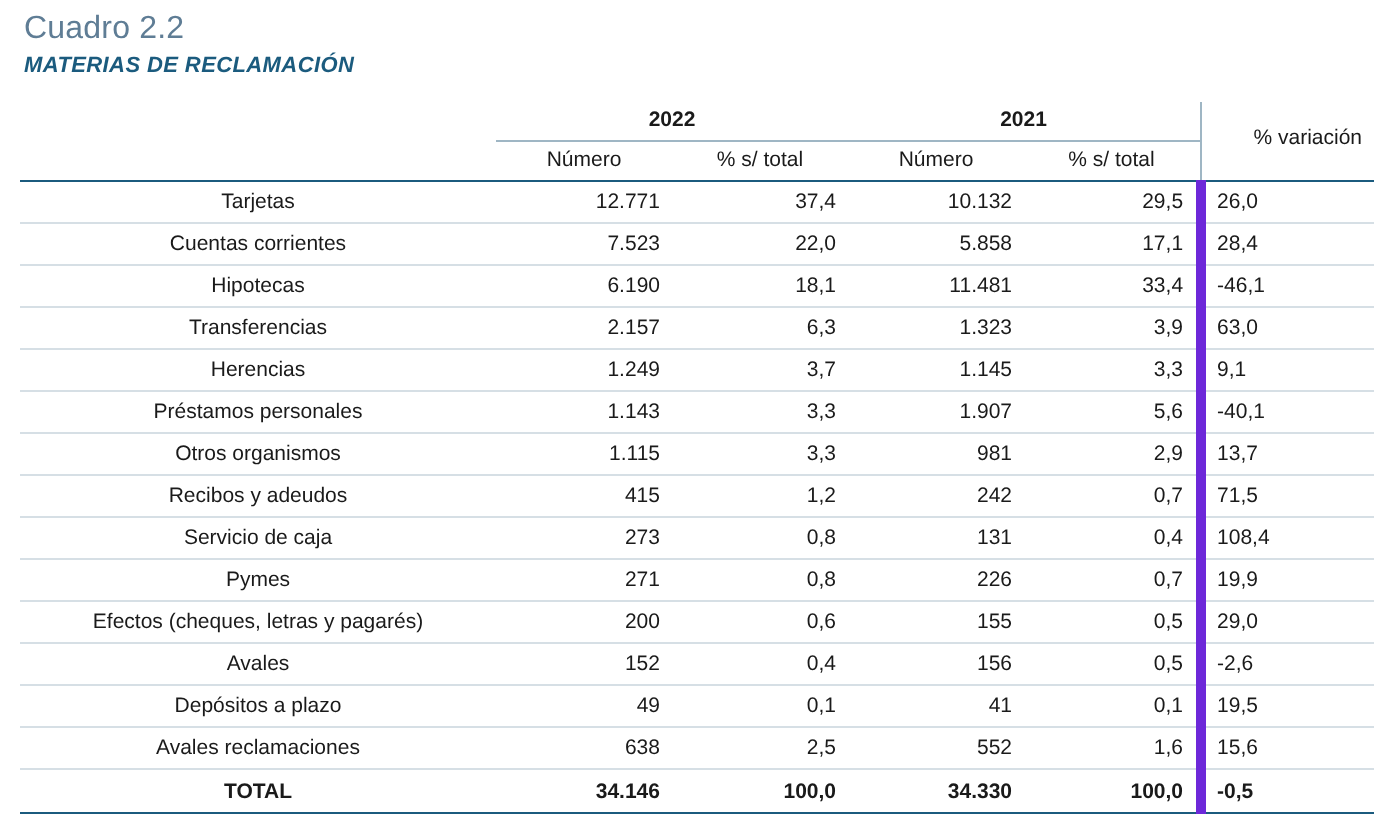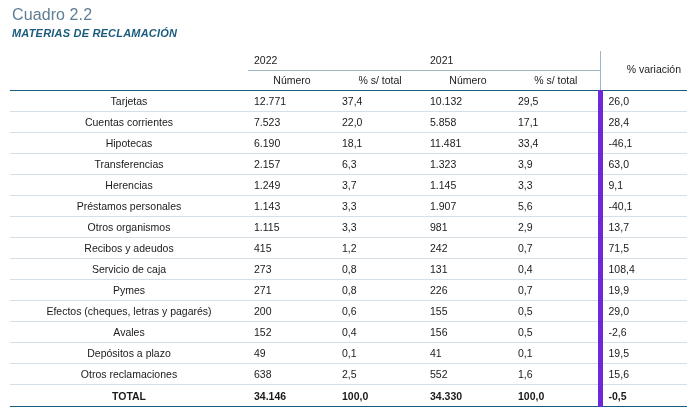--- a/index.html
+++ b/index.html
@@ -46,24 +46,25 @@
   table.data col.c-pct   { width: 88px; }
   table.data col.c-var   { width: 87px; }
 
   thead th {
     font-weight: normal;
     color: #1a1a1a;
     padding: 3px 6px;
     vertical-align: bottom;
   }
   .grp-head {
-    text-align: left;
+    text-align: center;
     font-size: 10.5px;
     padding-bottom: 4px;
     border-bottom: 1px solid #9fb6c4;
+    font-weight: bold;
   }
   .grp-head-empty {
     border-bottom: none;
   }
   .var-head {
     text-align: right;
     font-size: 10.5px;
     vertical-align: middle;
     border-left: 1px solid #9fb6c4;
     padding-bottom: 6px;
@@ -84,21 +85,21 @@
   tbody td {
     padding: 2.5px 6px;
     border-bottom: 1px solid #d6dfe5;
     vertical-align: middle;
     height: 15px;
   }
   tbody td.label {
     text-align: center;
   }
   tbody td.num {
-    text-align: left;
+    text-align: right;
   }
   tbody td.var {
     text-align: left;
     border-left: 5px solid #6d28d9;
   }
   tbody tr.total td {
     font-weight: bold;
     border-bottom: 1.6px solid #1b5b7e;
     border-top: 1px solid #d6dfe5;
     padding-top: 3px;
@@ -239,21 +240,21 @@
       </tr>
       <tr>
         <td class="label">Depósitos a plazo</td>
         <td class="num">49</td>
         <td class="num">0,1</td>
         <td class="num">41</td>
         <td class="num">0,1</td>
         <td class="var">19,5</td>
       </tr>
       <tr>
-        <td class="label">Otros reclamaciones</td>
+        <td class="label">Avales reclamaciones</td>
         <td class="num">638</td>
         <td class="num">2,5</td>
         <td class="num">552</td>
         <td class="num">1,6</td>
         <td class="var">15,6</td>
       </tr>
       <tr class="total">
         <td class="label">TOTAL</td>
         <td class="num">34.146</td>
         <td class="num">100,0</td>

